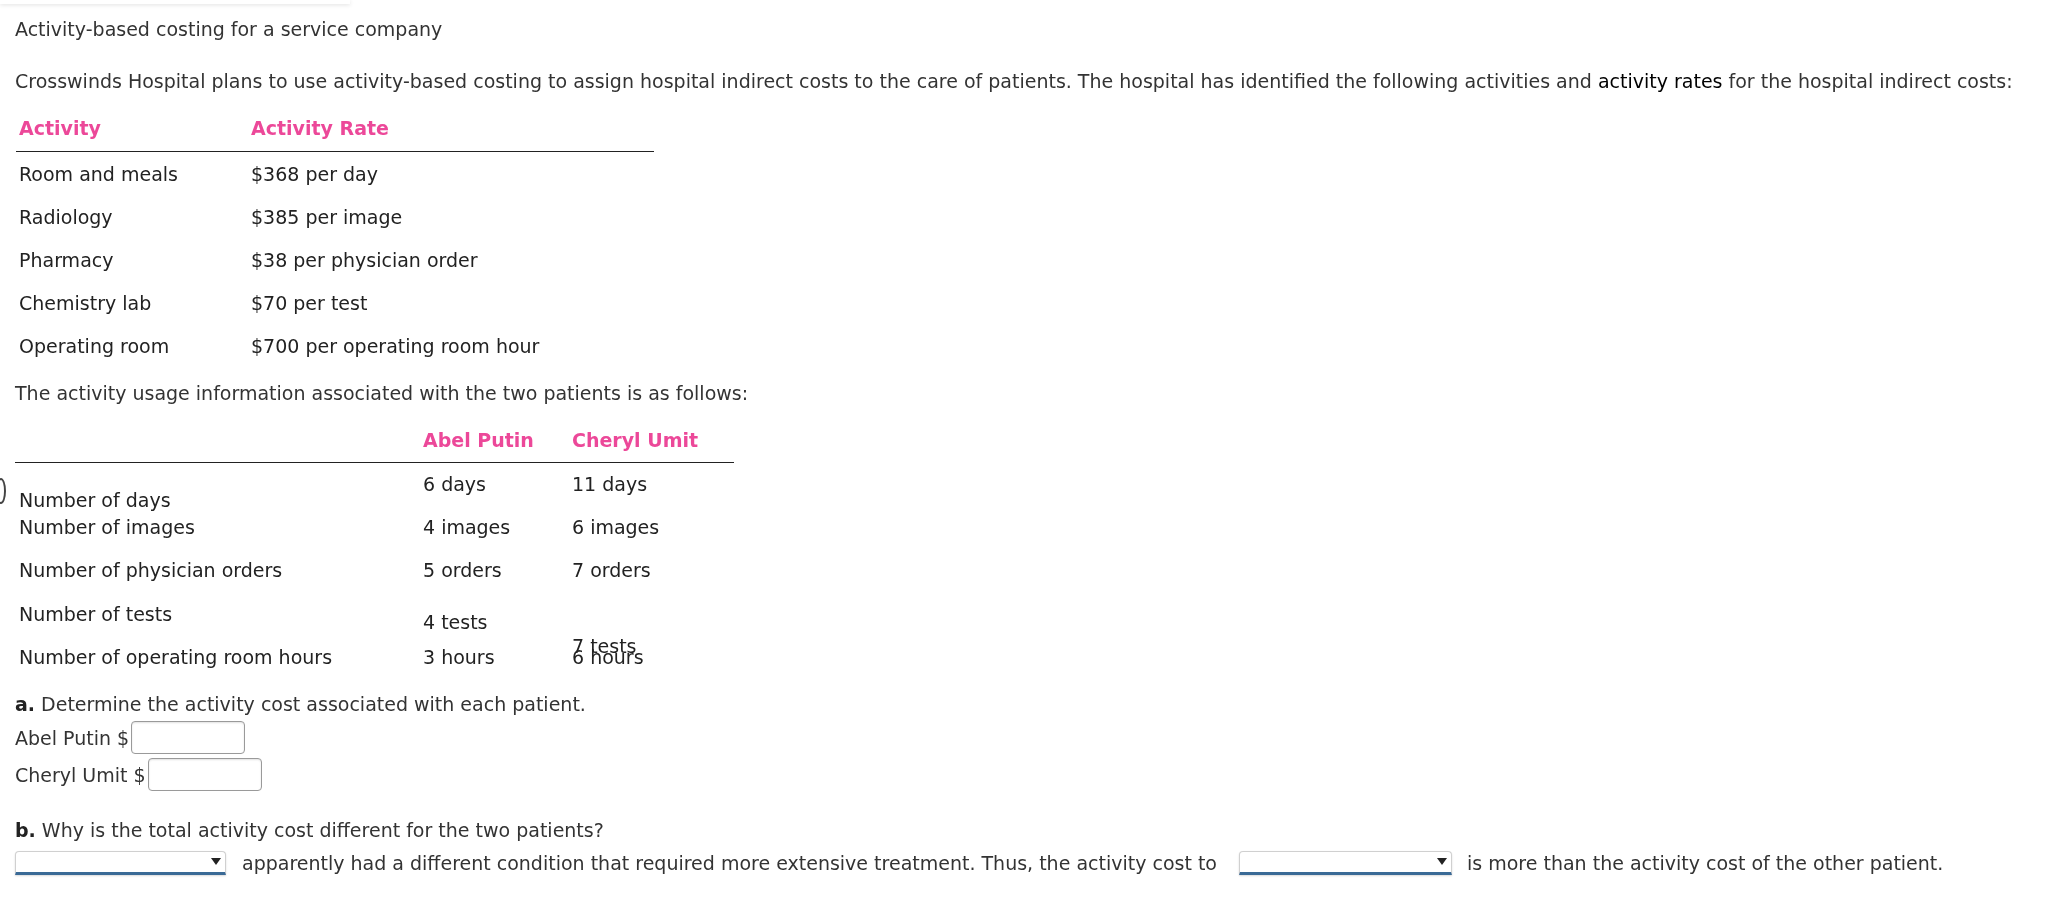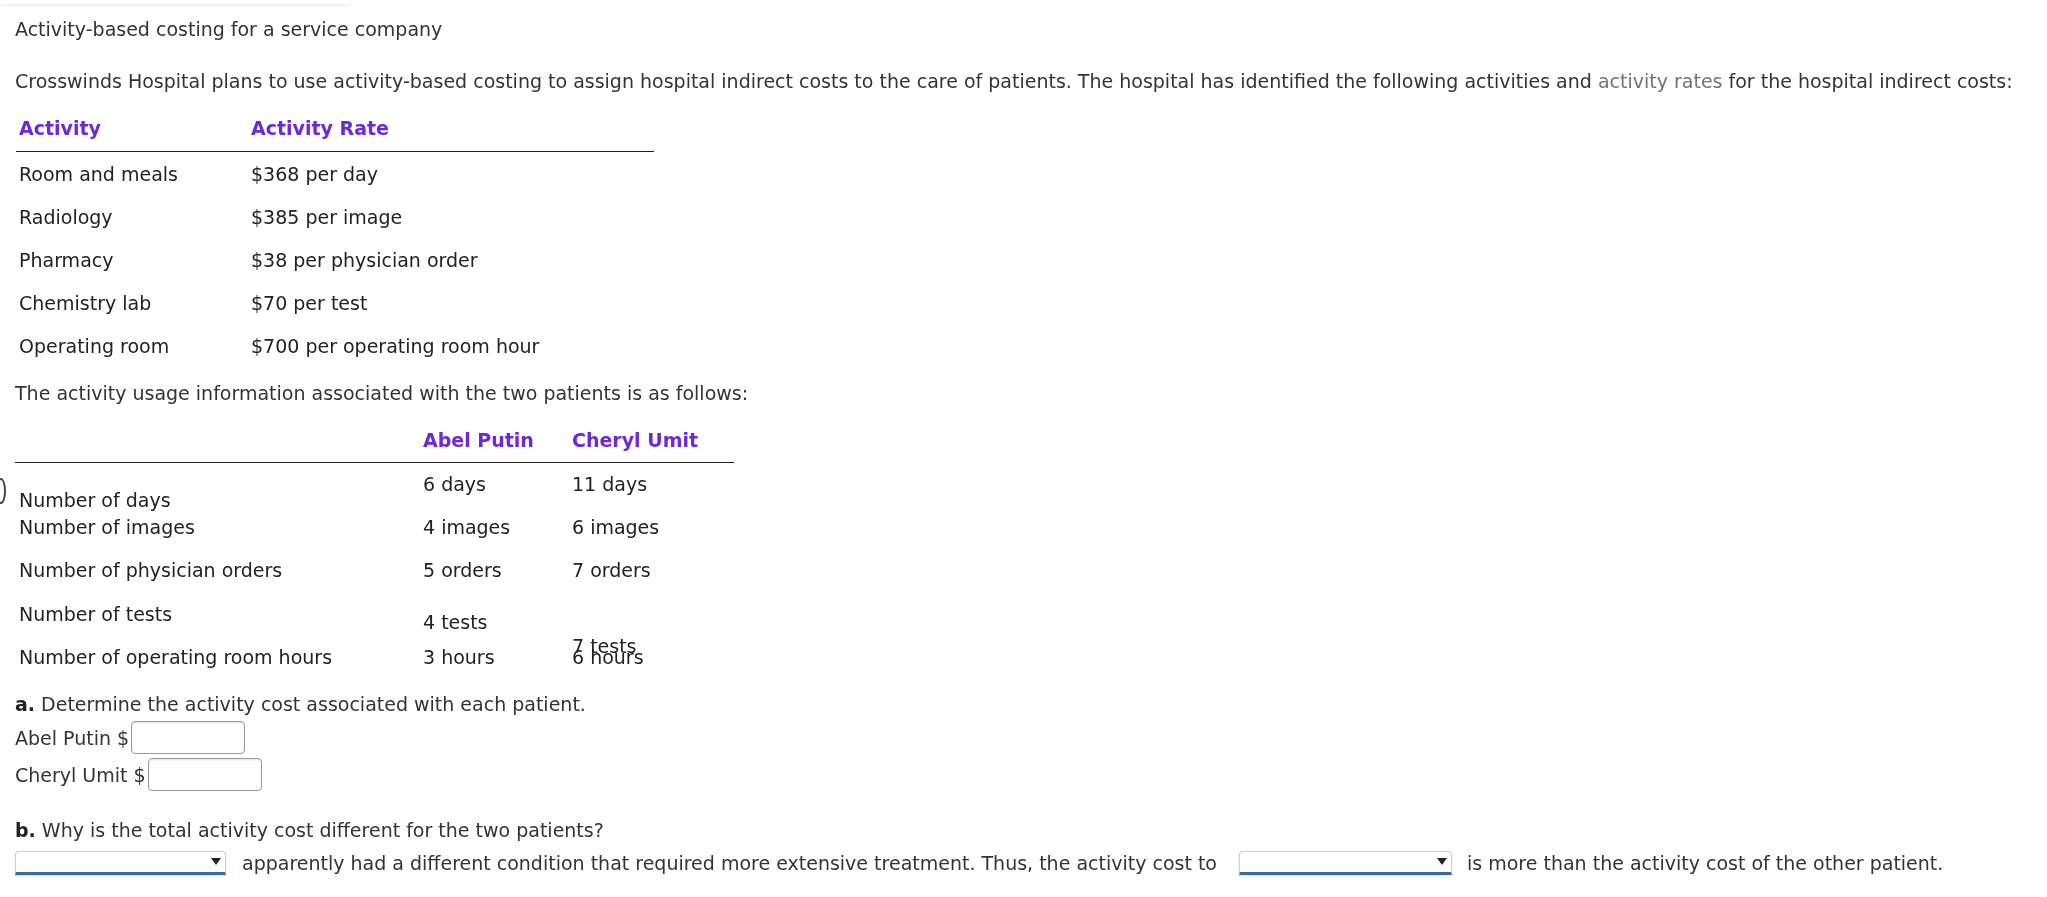--- a/index.html
+++ b/index.html
@@ -3,23 +3,23 @@
 <meta charset="utf-8">
 <style>
   html, body { margin: 0; padding: 0; background: #ffffff; }
   body {
     width: 2047px; height: 897px; position: relative; overflow: hidden;
     font-family: "DejaVu Sans", sans-serif; font-size: 19px; color: #333333;
   }
   .topbar { position: absolute; left: 0; top: 0; width: 350px; height: 4px;
     box-shadow: 0 1px 4px rgba(0,0,0,0.12); }
   .line { position: absolute; left: 15px; white-space: nowrap; line-height: 24px; }
-  .link { color: #737373; cursor: pointer; }
+  .link { color: #000000; cursor: pointer; }
   b { color: #222; }
-  .hdr { position: absolute; font-weight: bold; color: #6d28d9; white-space: nowrap; line-height: 24px; text-align: right; }
+  .hdr { position: absolute; font-weight: bold; color: #ec4899; white-space: nowrap; line-height: 24px; text-align: right; }
   .rule { position: absolute; height: 0; border-top: 1.5px solid #222; }
   .cell { position: absolute; white-space: nowrap; line-height: 24px; color: #222; }
   .edgemark { position: absolute; left: -4px; top: 478px; width: 6px; height: 22px;
     border: 2px solid #444; border-radius: 50%; }
   .input { position: absolute; height: 31px; width: 112px; border: 1px solid #9a9a9a;
     border-radius: 4px; box-shadow: inset 0 1px 2px rgba(0,0,0,0.12); background: #fff; padding: 0; font-size: 18px; }
   .select { position: absolute; height: 20px; border: 1px solid #d0d0d0; border-bottom: 3px solid #3a6a96;
     border-radius: 4px 4px 0 0; background: #fff; box-shadow: 0 1px 2px rgba(0,0,0,0.15); cursor: pointer; }
   .caret { position: absolute; right: 4px; top: 6px; width: 0; height: 0;
     border-left: 5px solid transparent; border-right: 5px solid transparent; border-top: 7px solid #222; }

